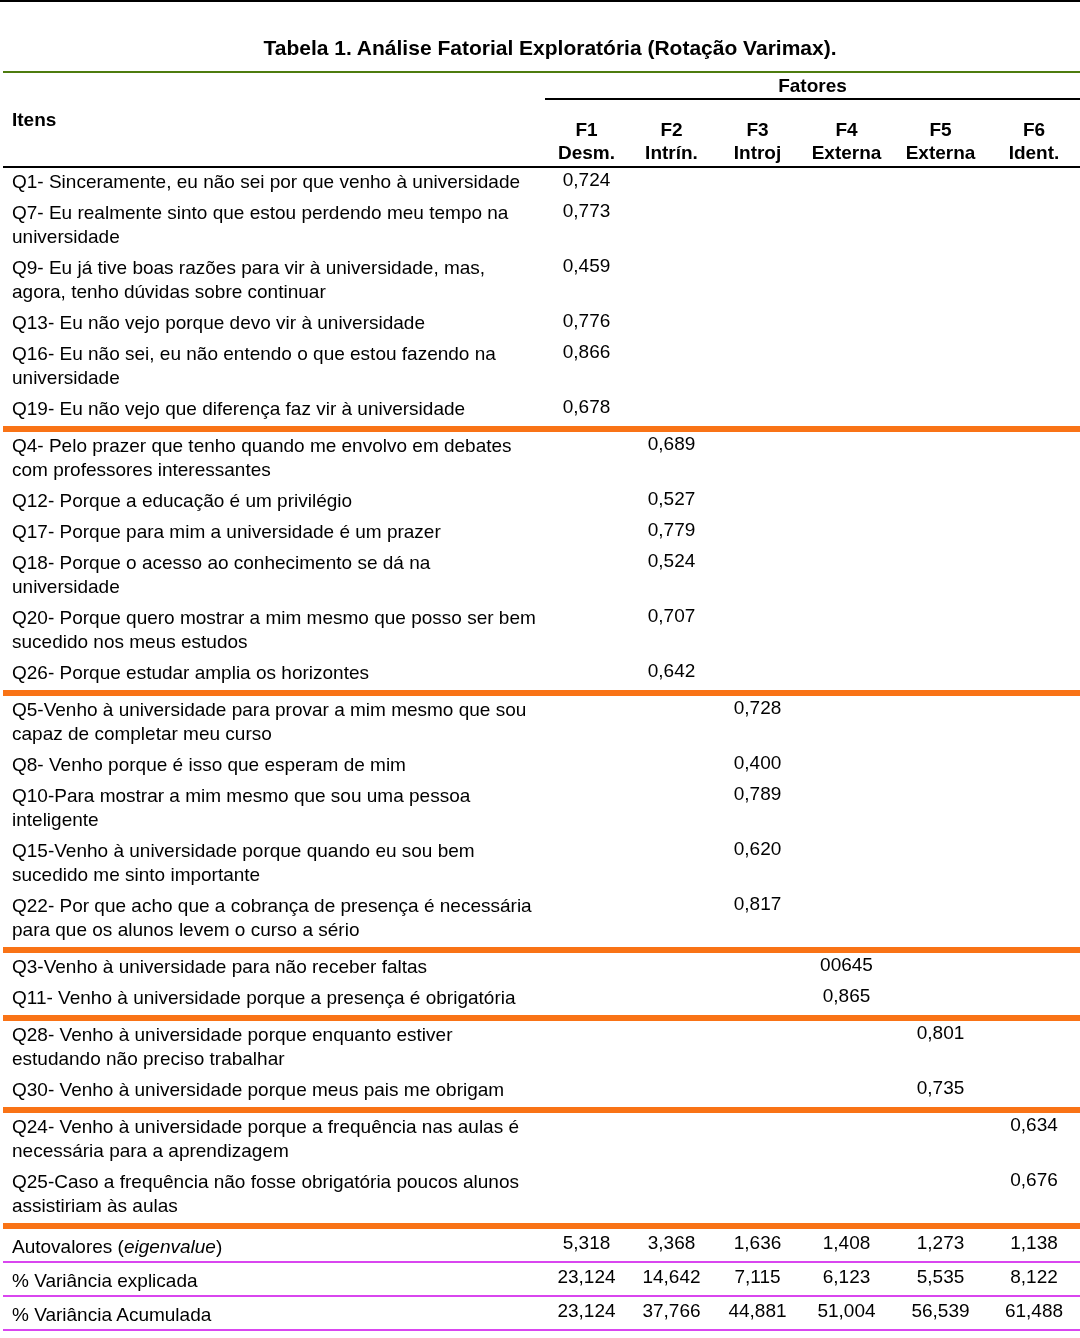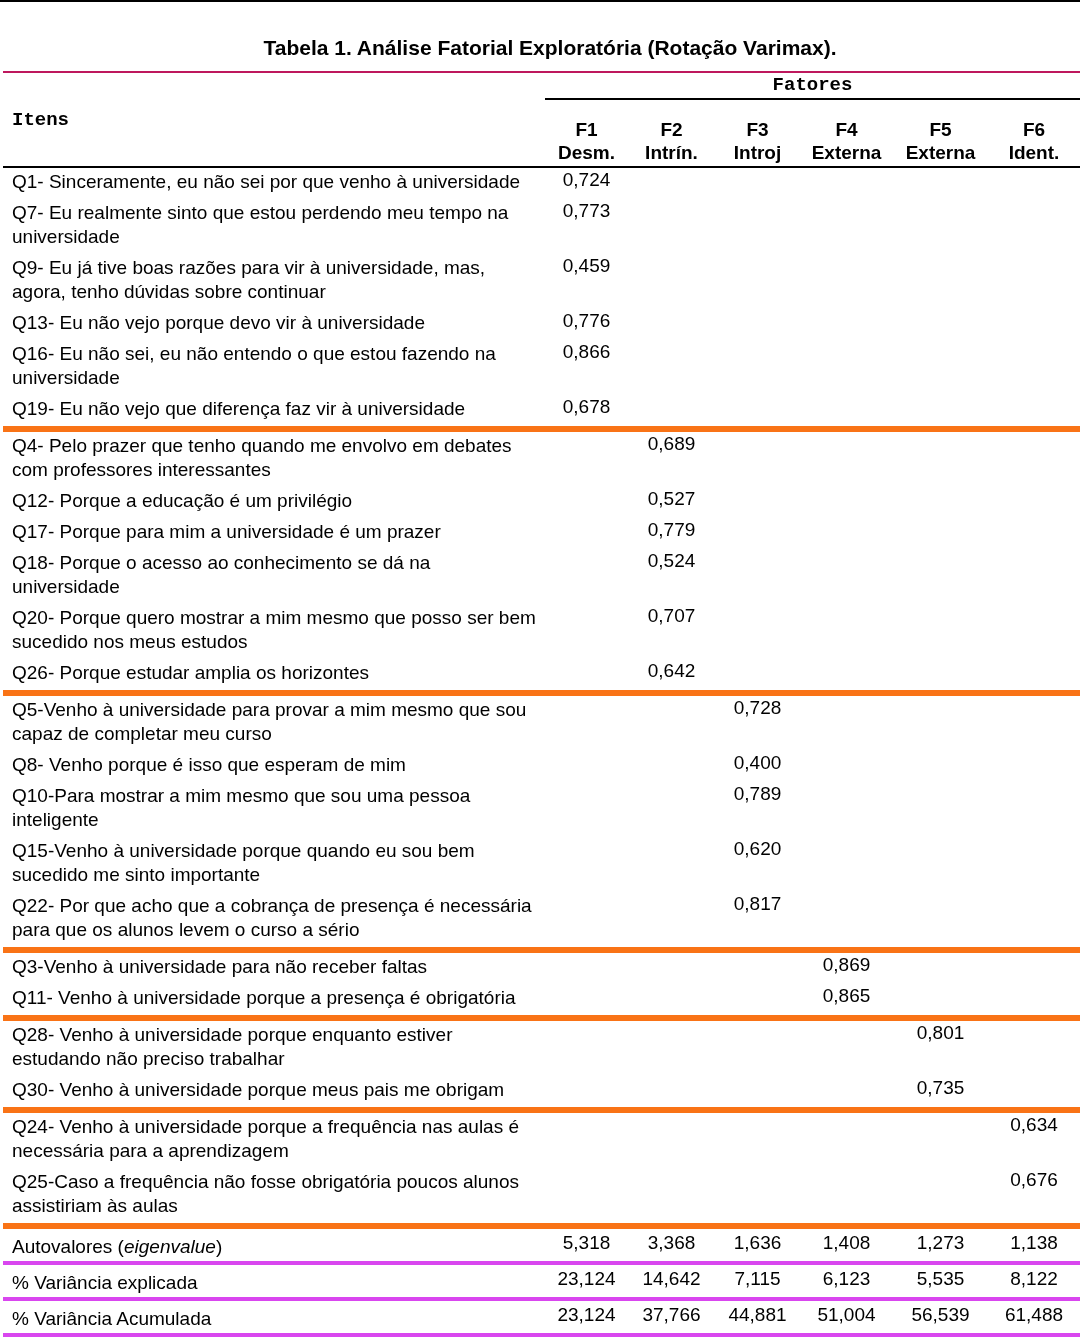--- a/index.html
+++ b/index.html
@@ -7,31 +7,31 @@
          font-family:"Liberation Sans", sans-serif; color:#000; }
   .topline { position:absolute; left:0; top:0; width:1080px; height:2px; background:#000; }
   .title { position:absolute; left:0; top:36px; width:1100px; text-align:center;
            font-weight:bold; font-size:21px; }
   table { position:absolute; left:3px; top:71px; width:1077px; border-collapse:collapse;
           font-size:19px; line-height:24px; }
   th, td { padding:0; vertical-align:top; }
   col.c-item { width:542px; }
   col.c-f1 { width:83px; } col.c-f2 { width:87px; } col.c-f3 { width:85px; }
   col.c-f4 { width:93px; } col.c-f5 { width:95px; } col.c-f6 { width:92px; }
-  thead tr.r1 th { border-top:2px solid #be185d;font-family:Liberation Mono, monospace; }
+  thead tr.r1 th { border-top:2px solid #4d7c0f; }
   th.fatores { font-weight:bold; text-align:center; height:25px; line-height:25px;
                border-bottom:2px solid #000; }
   th.itens { text-align:left; font-weight:bold; padding-left:9px; vertical-align:middle;
              border-bottom:2px solid #000; }
   th.fac { font-weight:bold; text-align:center; line-height:23px; padding-top:18px;
            padding-bottom:2px; border-bottom:2px solid #000; }
   td.item { padding-left:9px; padding-top:2px; padding-right:6px;margin-top:20px; }
   td.val { text-align:center; padding-top:0px; }
   tr.grp-end td { border-bottom:6px solid #f97316; padding-bottom:3px; }
-  tr.stat td { border-bottom:4px solid #d946ef; height:28px; vertical-align:middle; }
+  tr.stat td { border-bottom:2px solid #d946ef; height:28px; vertical-align:middle; }
   tr.stat td.item { padding-top:4px; }
   tr.stat td.val { vertical-align:top; padding-top:2px; }
   tr.item-row td { padding-bottom:5px; }
   em { font-style:italic; }
 </style>
 </head>
 <body>
 
 <div class="topline"></div>
 <div class="title">Tabela 1. Análise Fatorial Exploratória (Rotação Varimax).</div>
@@ -230,21 +230,21 @@
         <td class="val">0,817</td>
         <td class="val"></td>
         <td class="val"></td>
         <td class="val"></td>
       </tr>
       <tr class="item-row">
         <td class="item">Q3-Venho à universidade para não receber faltas</td>
         <td class="val"></td>
         <td class="val"></td>
         <td class="val"></td>
-        <td class="val">0,869</td>
+        <td class="val">00645</td>
         <td class="val"></td>
         <td class="val"></td>
       </tr>
       <tr class="item-row grp-end">
         <td class="item">Q11- Venho à universidade porque a presença é obrigatória</td>
         <td class="val"></td>
         <td class="val"></td>
         <td class="val"></td>
         <td class="val">0,865</td>
         <td class="val"></td>

